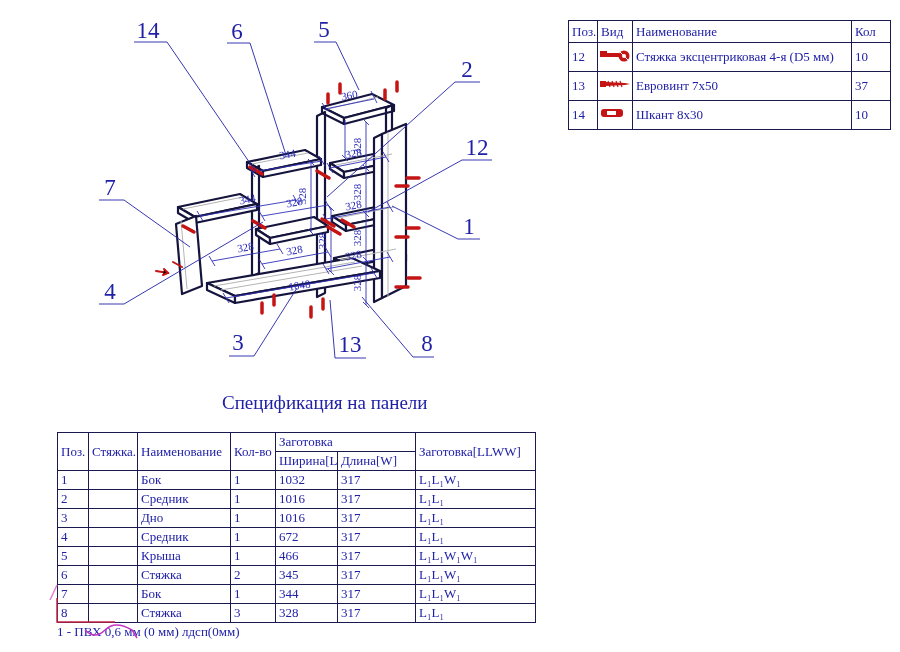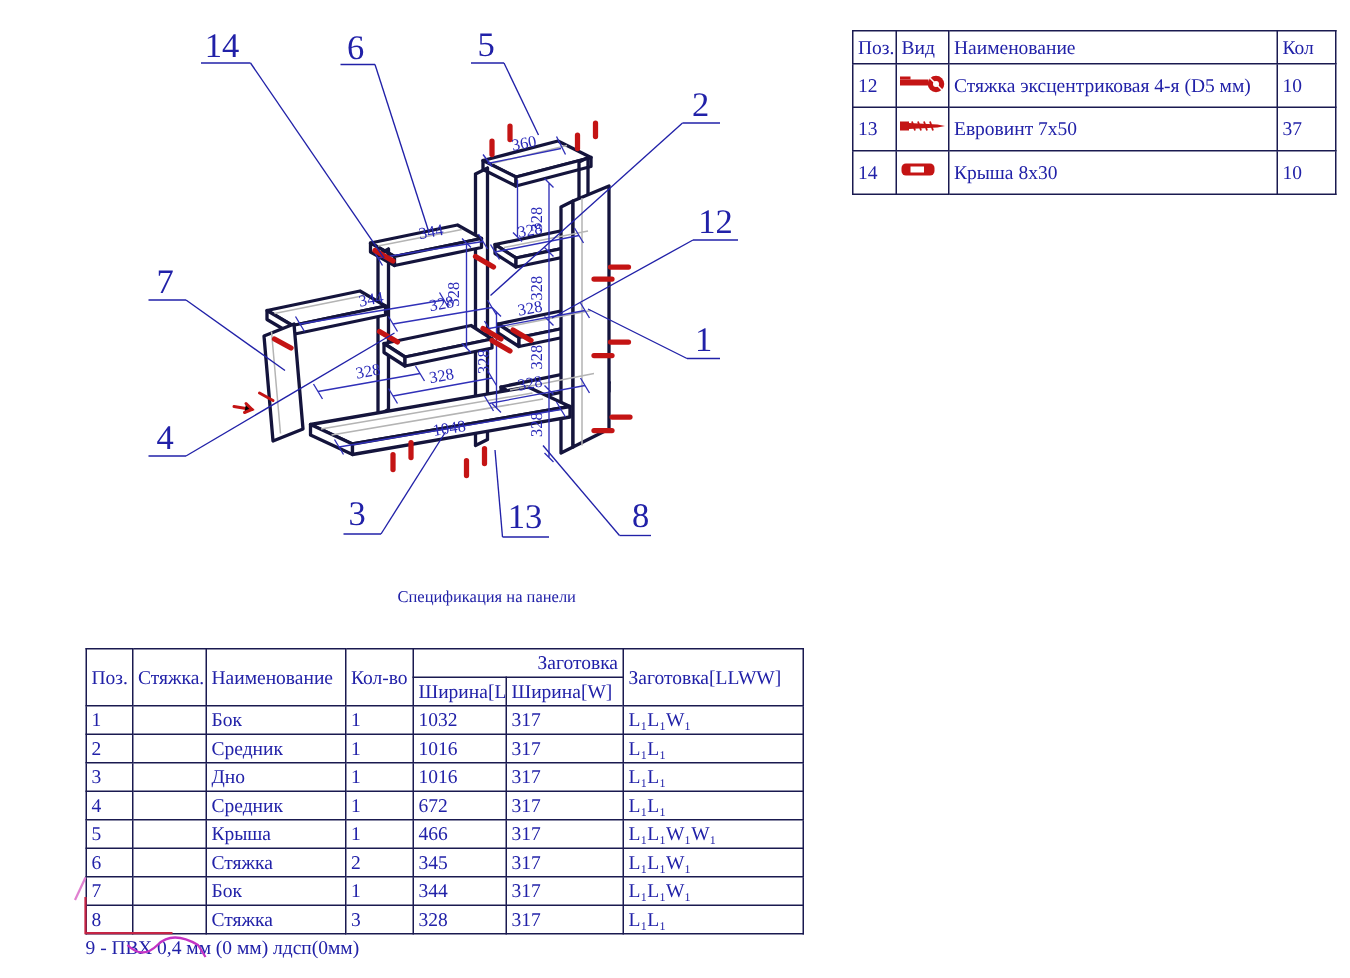--- a/index.html
+++ b/index.html
@@ -20,23 +20,23 @@
   .callout-line{stroke:#2121a8;stroke-width:0.9;fill:none;}
   
   table{border-collapse:collapse;table-layout:fixed;border-radius:29px;}
   td,th{border:1px solid #1a1a50;color:#2121a8;font-size:13px;font-weight:normal;
         padding:1px 3px;text-align:left;vertical-align:middle;overflow:hidden;white-space:nowrap;}
   #hw-table{position:absolute;left:568px;top:20px;width:322px;}
   #hw-table td,#hw-table th{height:26px;}
   #hw-table tr.hdr td{height:19px;}
   #spec-table{position:absolute;left:57px;top:432px;width:478px;}
   #spec-table td{height:16px;}
-  #spec-table .c{text-align:right;}
+  #spec-table .c{text-align:left;}
   .icon-cell{text-align:center;padding:0 1px;}
-  #spec-title{position:absolute;left:222px;top:392px;color:#2121a8;font-size:11px;margin-left:43px;}
+  #spec-title{position:absolute;left:222px;top:392px;color:#2121a8;font-size:19px;}
   #footnote{position:absolute;left:57px;top:624px;color:#2121a8;font-size:13px;}
   #annotation{position:absolute;left:40px;top:578px;pointer-events:none;}
 </style>
 </head>
 <body>
 
 <svg id="diagram" width="560" height="380" viewBox="0 0 560 380">
 
   <g>
 
@@ -246,21 +246,21 @@
     <td>37</td>
   </tr>
   <tr>
     <td>14</td>
     <td class="icon-cell">
       <svg width="33" height="14" viewBox="0 0 33 14">
         <rect x="2" y="3" width="22" height="8" rx="3" fill="#c41414"></rect>
         <rect x="8" y="5" width="9" height="4" fill="#ffffff"></rect>
       </svg>
     </td>
-    <td>Крыша 8x30</td>
+    <td>Шкант 8x30</td>
     <td>10</td>
   </tr>
 </tbody>
   </table>
 
 <div id="spec-title">Спецификация на панели</div>
 
 <table id="spec-table">
   <colgroup>
     <col style="width:31px">
@@ -275,21 +275,21 @@
       <tr>
     <td rowspan="2">Поз.</td>
     <td rowspan="2">Стяжка.</td>
     <td rowspan="2">Наименование</td>
     <td rowspan="2">Кол-во</td>
     <td colspan="2" class="c">Заготовка</td>
     <td rowspan="2">Заготовка[LLWW]</td>
   </tr>
   <tr>
     <td>Ширина[L]</td>
-    <td>Ширина[W]</td>
+    <td>Длина[W]</td>
   </tr>
   <tr>
     <td>1</td>
     <td></td>
     <td>Бок</td>
     <td>1</td>
     <td>1032</td>
     <td>317</td>
     <td>L₁L₁W₁</td>
   </tr>
@@ -352,19 +352,19 @@
     <td></td>
     <td>Стяжка</td>
     <td>3</td>
     <td>328</td>
     <td>317</td>
     <td>L₁L₁</td>
   </tr>
 </tbody>
   </table>
 
-<div id="footnote">9 - ПВХ 0,4 мм (0 мм) лдсп(0мм)</div>
+<div id="footnote">1 - ПВХ 0,6 мм (0 мм) лдсп(0мм)</div>
 
 <svg id="annotation" width="120" height="72" viewBox="0 0 120 72">
   <path d="M10,22 L17,7" stroke="#e080d0" stroke-width="1.5" fill="none"></path>
   <path d="M17,20 L17,44 L75,44" stroke="#c42444" stroke-width="1.5" fill="none"></path>
   <path d="M45,52 Q55,62 65,52 Q75,42 92,52 L97,60" stroke="#c433c4" stroke-width="1.5" fill="none"></path>
 </svg>
 
 </body></html>

